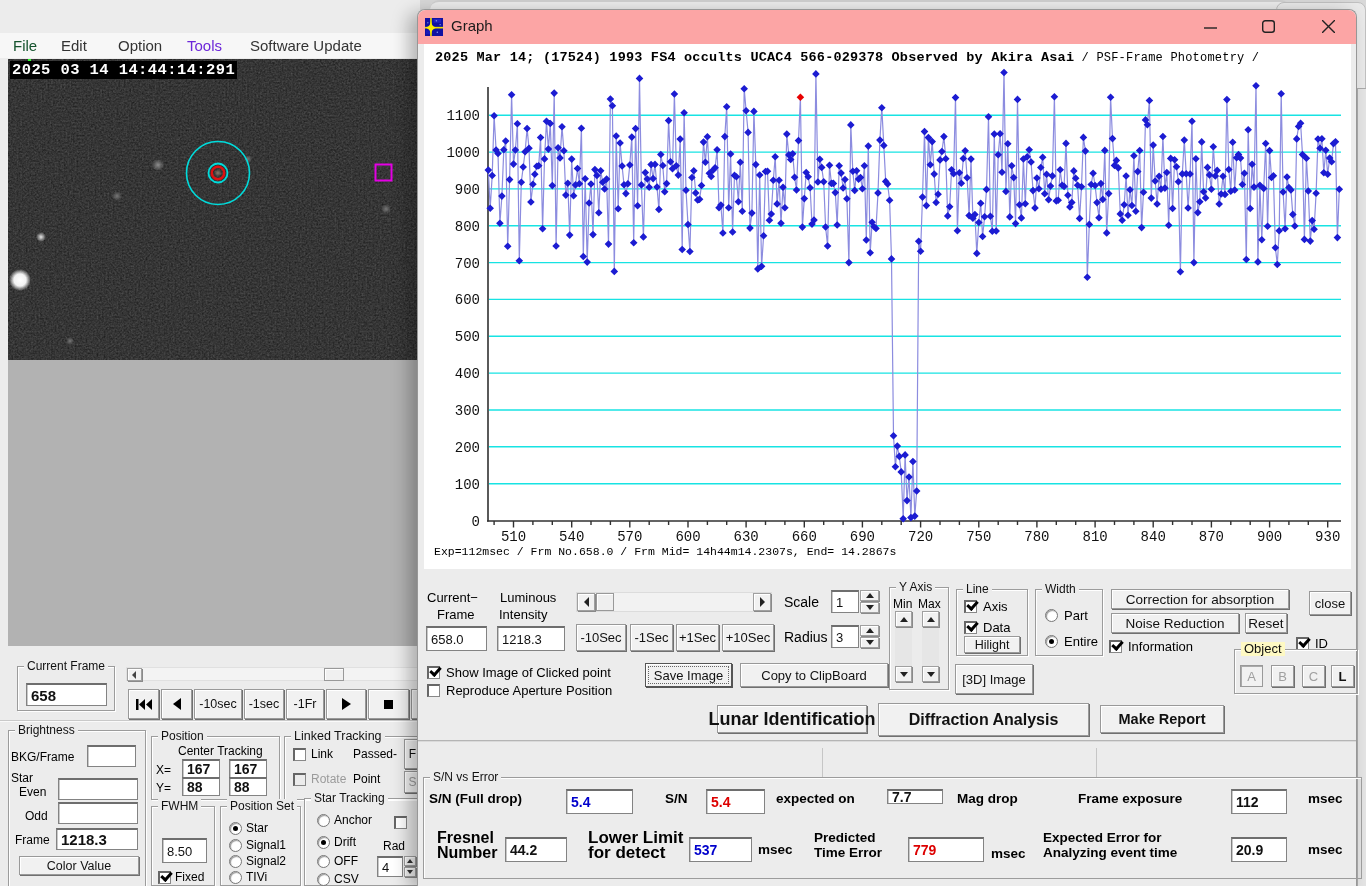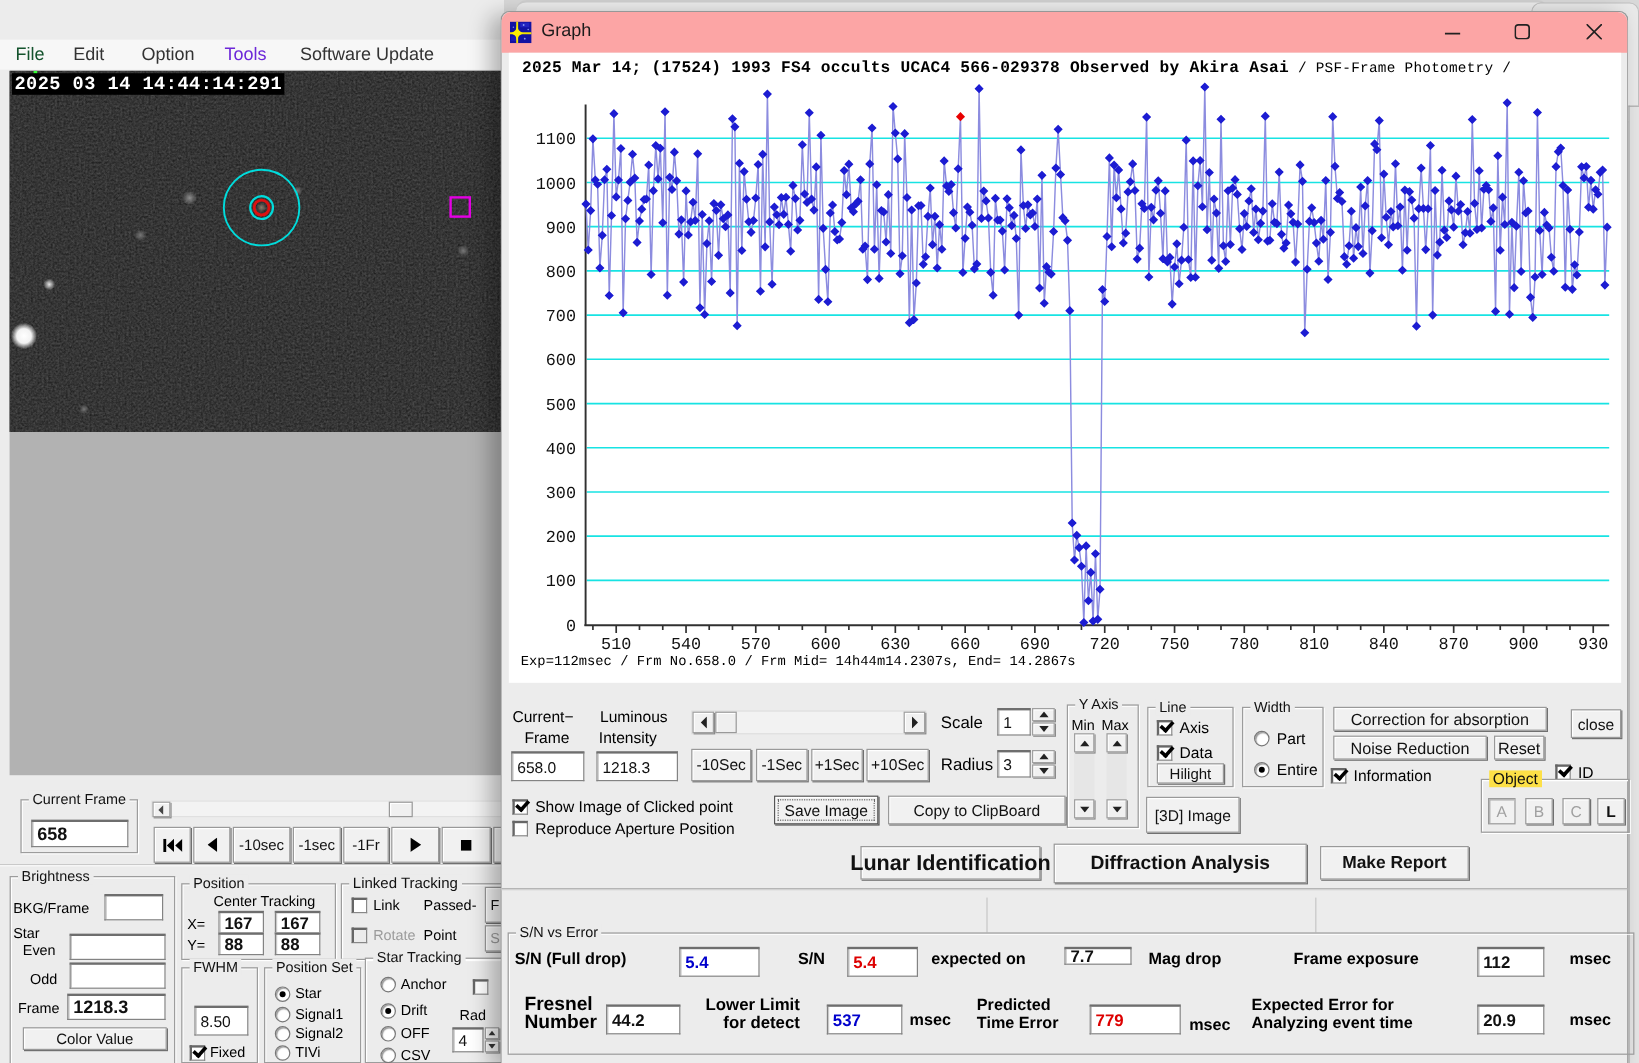--- a/index.html
+++ b/index.html
@@ -454,21 +454,21 @@
 <div class="btn" style="left:1111px;top:589px;width:178px;height:20px;font-size:13.5px">Correction for absorption</div>
 <div class="btn" style="left:1309px;top:591px;width:42px;height:24px">close</div>
 <div class="btn" style="left:1111px;top:613px;width:128px;height:20px;font-size:13.5px">Noise Reduction</div>
 <div class="btn" style="left:1245px;top:613px;width:42px;height:20px;font-size:13.5px">Reset</div>
 <div class="cb ck" style="left:1109px;top:640px"></div>
 <div class="lbl" style="left:1128px;top:639px">Information</div>
 <div class="cb ck" style="left:1296px;top:637px"></div>
 <div class="lbl" style="left:1315px;top:636px">ID</div>
 
 <div class="gb" style="left:1234px;top:649px;width:124px;height:45px">
-    <div class="cap" style="background:#fde047;font-size:13px">Object</div>
+    <div class="cap" style="background:#fef9c3;font-size:13px">Object</div>
  <div class="btn" style="left:5px;top:15px;width:23px;height:22px;color:#a0a0a0;border:1px solid #999;box-shadow:inset 1px 1px 0 #aaa">A</div>
  <div class="btn" style="left:36px;top:15px;width:23px;height:22px;color:#a0a0a0">B</div>
  <div class="btn" style="left:67px;top:15px;width:23px;height:22px;color:#a0a0a0">C</div>
  <div class="btn" style="left:96px;top:15px;width:23px;height:22px;font-weight:bold">L</div>
 </div>
 <div class="btn" style="left:955px;top:664px;width:78px;height:30px">[3D] Image</div>
 
 <div class="btn" style="left:717px;top:705px;width:150px;height:28px;font-weight:bold;font-size:18px">Lunar Identification</div>
 <div class="btn" style="left:878px;top:703px;width:211px;height:33px;font-weight:bold;font-size:16px">Diffraction Analysis</div>
 <div class="btn" style="left:1100px;top:705px;width:124px;height:28px;font-weight:bold;font-size:14.5px">Make Report</div>
@@ -485,21 +485,21 @@
  <div class="tf" style="left:282px;top:11px;width:59px;height:25px;font-weight:bold;font-size:14px;color:#dd0000">5.4</div>
  <div class="lbl" style="left:352px;top:13px;font-weight:bold;font-size:13.5px">expected on</div>
  <div class="tf" style="left:463px;top:11px;width:56px;height:15px;font-weight:bold;font-size:14px">7.7</div>
  <div class="lbl" style="left:533px;top:13px;font-weight:bold;font-size:13.5px">Mag drop</div>
  <div class="lbl" style="left:654px;top:13px;font-weight:bold;font-size:13.5px">Frame exposure</div>
  <div class="tf" style="left:807px;top:11px;width:56px;height:25px;font-weight:bold;font-size:14px">112</div>
  <div class="lbl" style="left:884px;top:13px;font-weight:bold;font-size:13.5px">msec</div>
 
  <div class="lbl" style="left:13px;top:52px;font-weight:bold;font-size:16px;line-height:15px">Fresnel<br>Number</div>
  <div class="tf" style="left:81px;top:59px;width:62px;height:25px;font-weight:bold;font-size:14px">44.2</div>
- <div class="lbl" style="left:164px;top:52px;font-weight:bold;font-size:14px;line-height:15px;text-align:right">Lower Limit<br>for detect</div>
+ <div class="lbl" style="left:164px;top:52px;font-weight:bold;font-size:17px;line-height:15px;text-align:left">Lower Limit<br>for detect</div>
  <div class="tf" style="left:265px;top:59px;width:63px;height:25px;font-weight:bold;font-size:14px;color:#0000cc">537</div>
  <div class="lbl" style="left:334px;top:64px;font-weight:bold;font-size:13.5px">msec</div>
  <div class="lbl" style="left:390px;top:52px;font-weight:bold;font-size:13.5px;line-height:15px">Predicted<br>Time Error</div>
  <div class="tf" style="left:484px;top:59px;width:76px;height:25px;font-weight:bold;font-size:14px;color:#dd0000">779</div>
  <div class="lbl" style="left:567px;top:68px;font-weight:bold;font-size:13.5px">msec</div>
  <div class="lbl" style="left:619px;top:52px;font-weight:bold;font-size:13.5px;line-height:15px">Expected Error for<br>Analyzing event time</div>
  <div class="tf" style="left:807px;top:59px;width:56px;height:25px;font-weight:bold;font-size:14px">20.9</div>
  <div class="lbl" style="left:884px;top:64px;font-weight:bold;font-size:13.5px">msec</div>
 </div>
 

